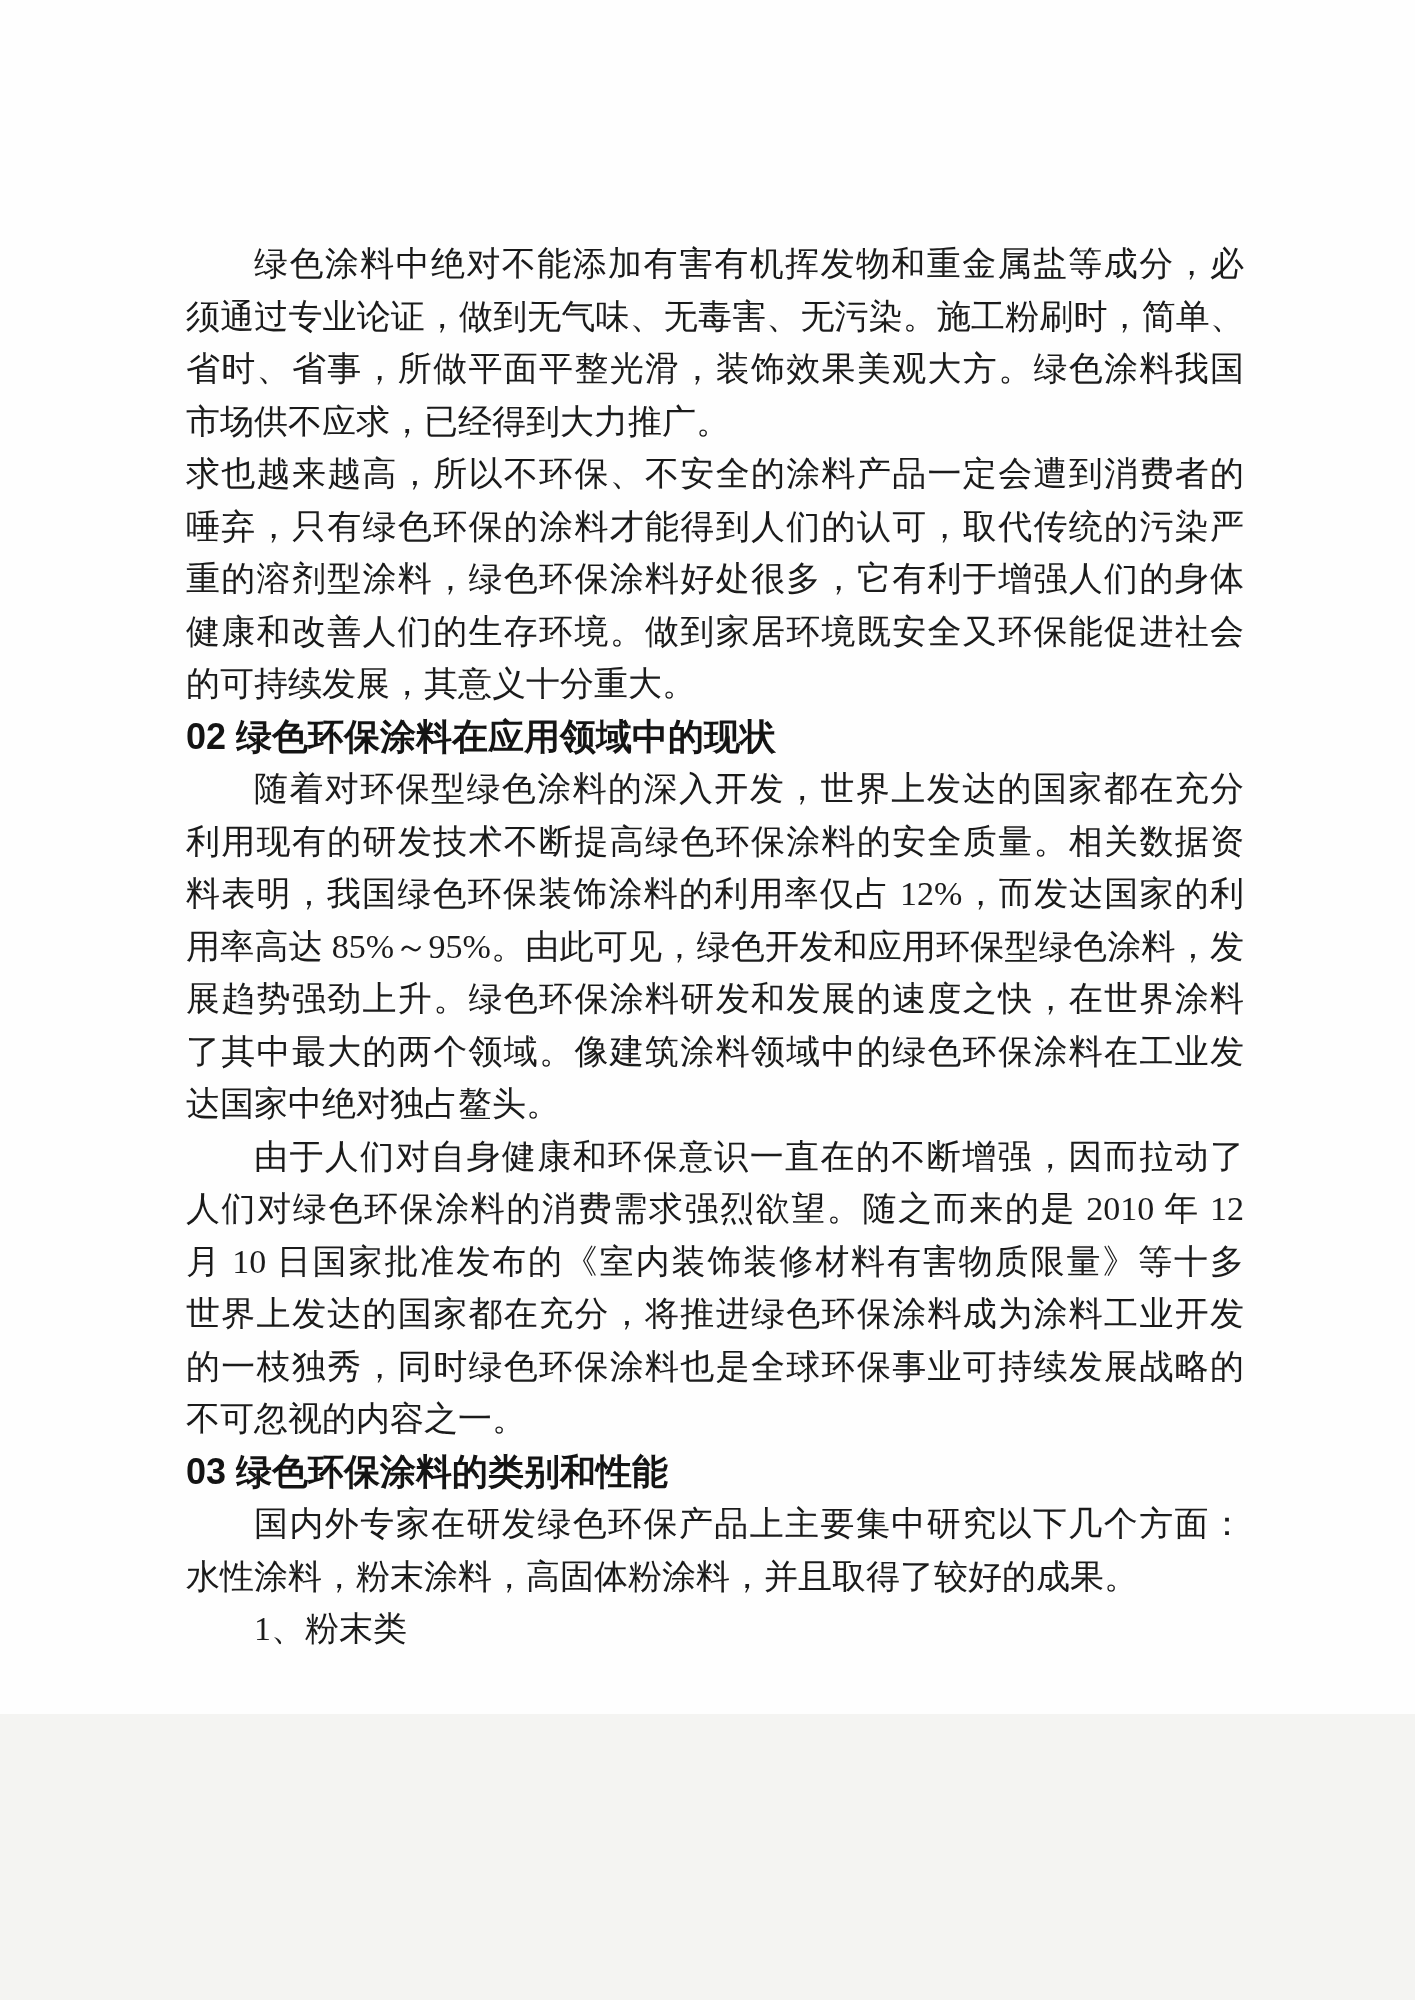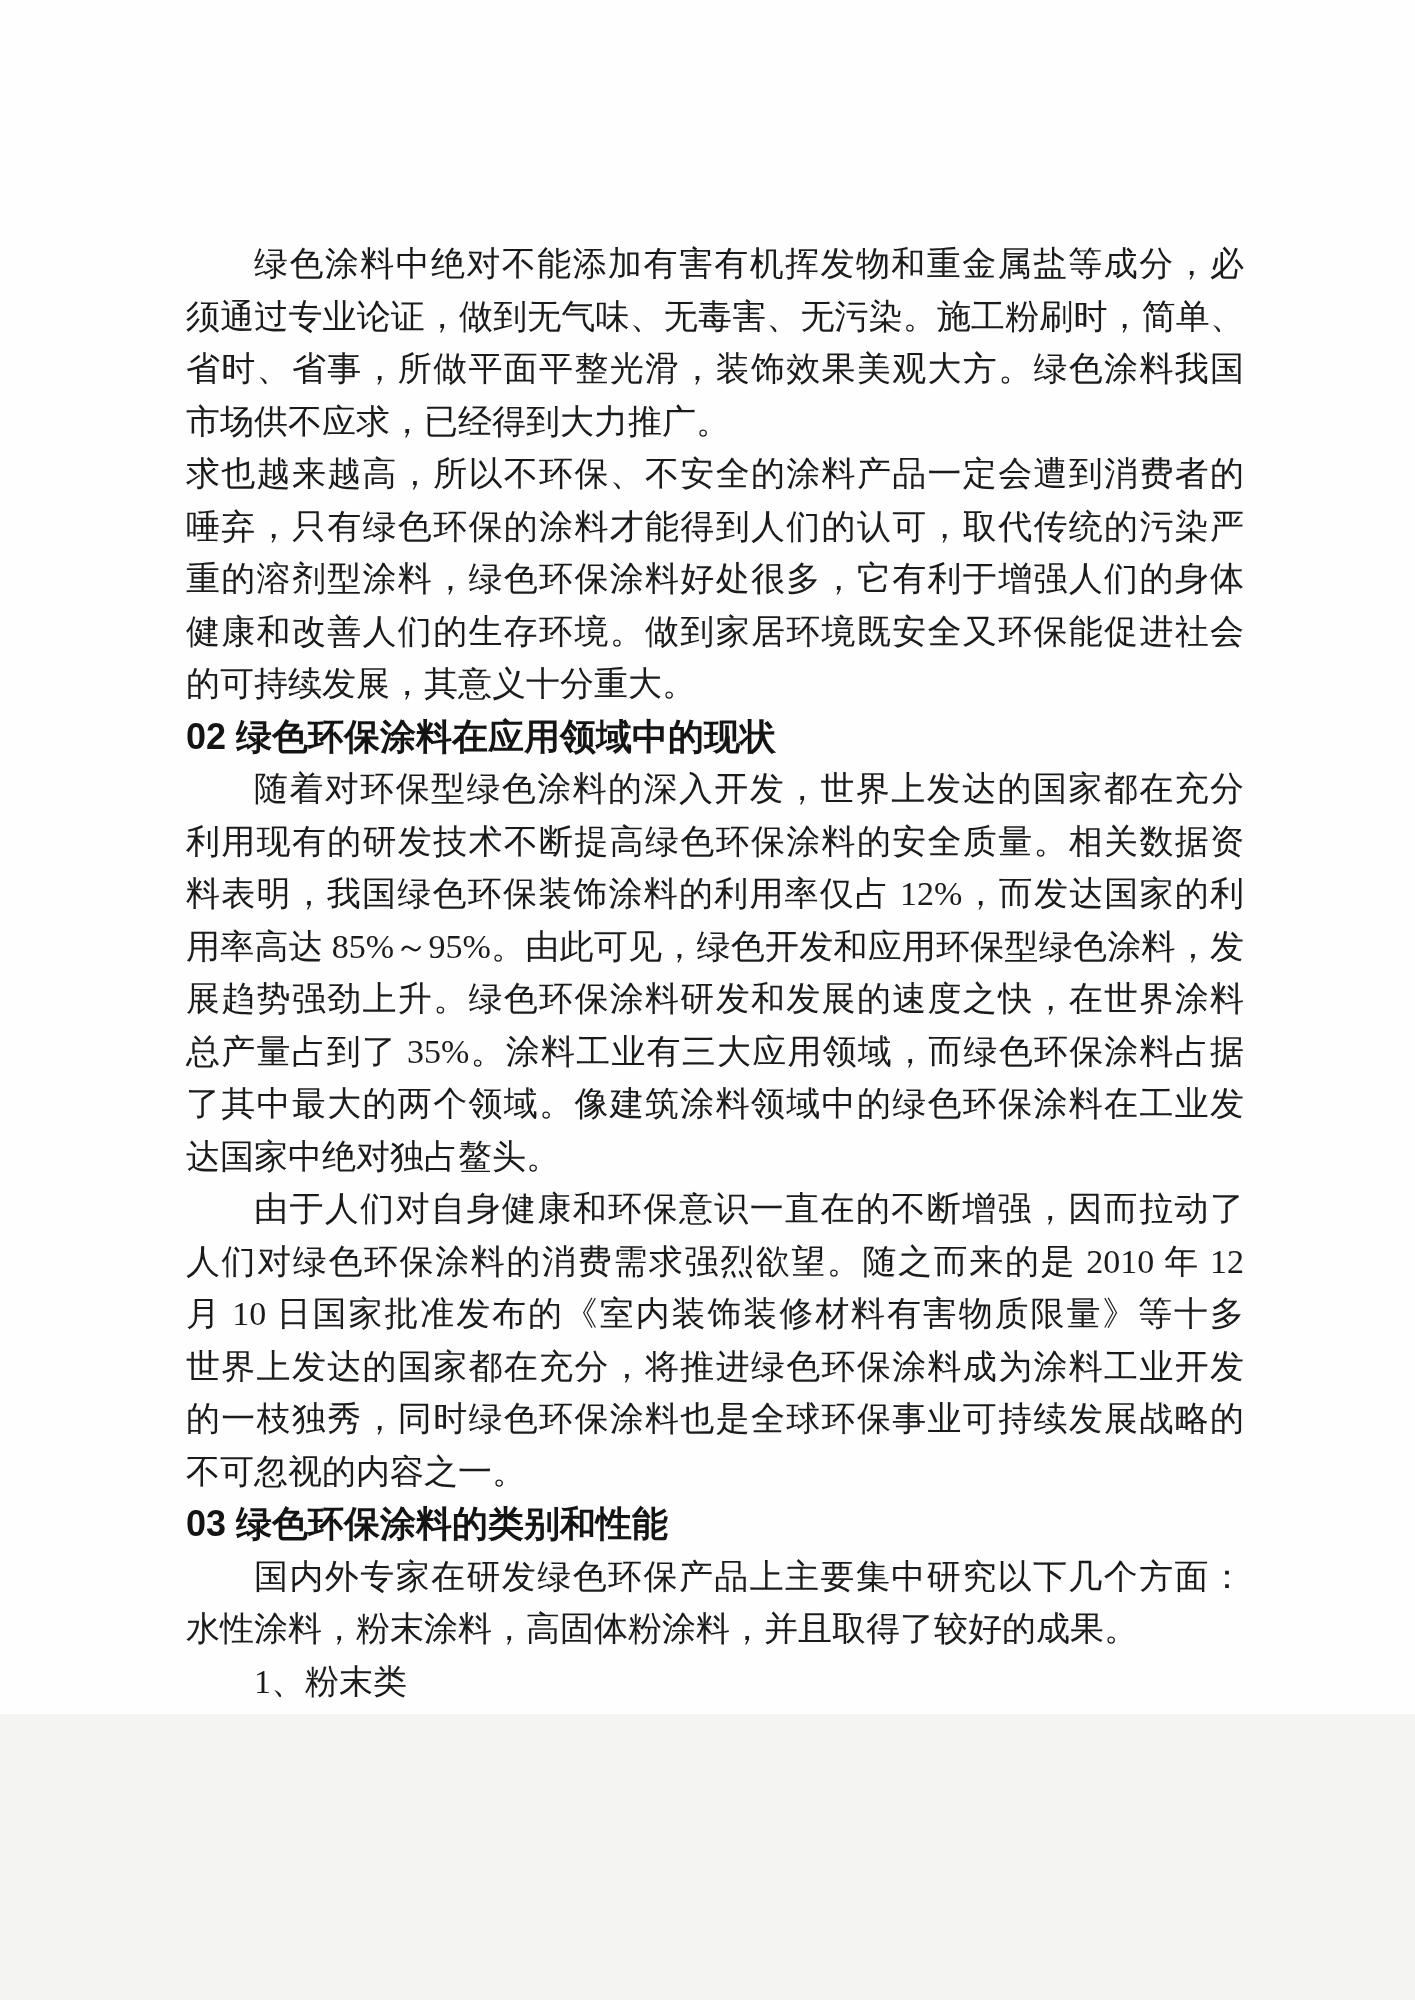--- a/index.html
+++ b/index.html
@@ -69,21 +69,20 @@
       <div class="line">唾弃，只有绿色环保的涂料才能得到人们的认可，取代传统的污染严</div>
       <div class="line">重的溶剂型涂料，绿色环保涂料好处很多，它有利于增强人们的身体</div>
       <div class="line">健康和改善人们的生存环境。做到家居环境既安全又环保能促进社会</div>
       <div class="line last">的可持续发展，其意义十分重大。</div>
       <div class="heading">02 绿色环保涂料在应用领域中的现状</div>
       <div class="line first">随着对环保型绿色涂料的深入开发，世界上发达的国家都在充分</div>
       <div class="line">利用现有的研发技术不断提高绿色环保涂料的安全质量。相关数据资</div>
       <div class="line">料表明，我国绿色环保装饰涂料的利用率仅占 12%，而发达国家的利</div>
       <div class="line">用率高达 85%～95%。由此可见，绿色开发和应用环保型绿色涂料，发</div>
       <div class="line">展趋势强劲上升。绿色环保涂料研发和发展的速度之快，在世界涂料</div>
-      <div class="line">总产量占到了 35%。涂料工业有三大应用领域，而绿色环保涂料占据</div>
       <div class="line">了其中最大的两个领域。像建筑涂料领域中的绿色环保涂料在工业发</div>
       <div class="line last">达国家中绝对独占鳌头。</div>
       <div class="line first">由于人们对自身健康和环保意识一直在的不断增强，因而拉动了</div>
       <div class="line">人们对绿色环保涂料的消费需求强烈欲望。随之而来的是 2010 年 12</div>
       <div class="line">月 10 日国家批准发布的《室内装饰装修材料有害物质限量》等十多</div>
       <div class="line">世界上发达的国家都在充分，将推进绿色环保涂料成为涂料工业开发</div>
       <div class="line">的一枝独秀，同时绿色环保涂料也是全球环保事业可持续发展战略的</div>
       <div class="line last">不可忽视的内容之一。</div>
       <div class="heading">03 绿色环保涂料的类别和性能</div>
       <div class="line first">国内外专家在研发绿色环保产品上主要集中研究以下几个方面：</div>

